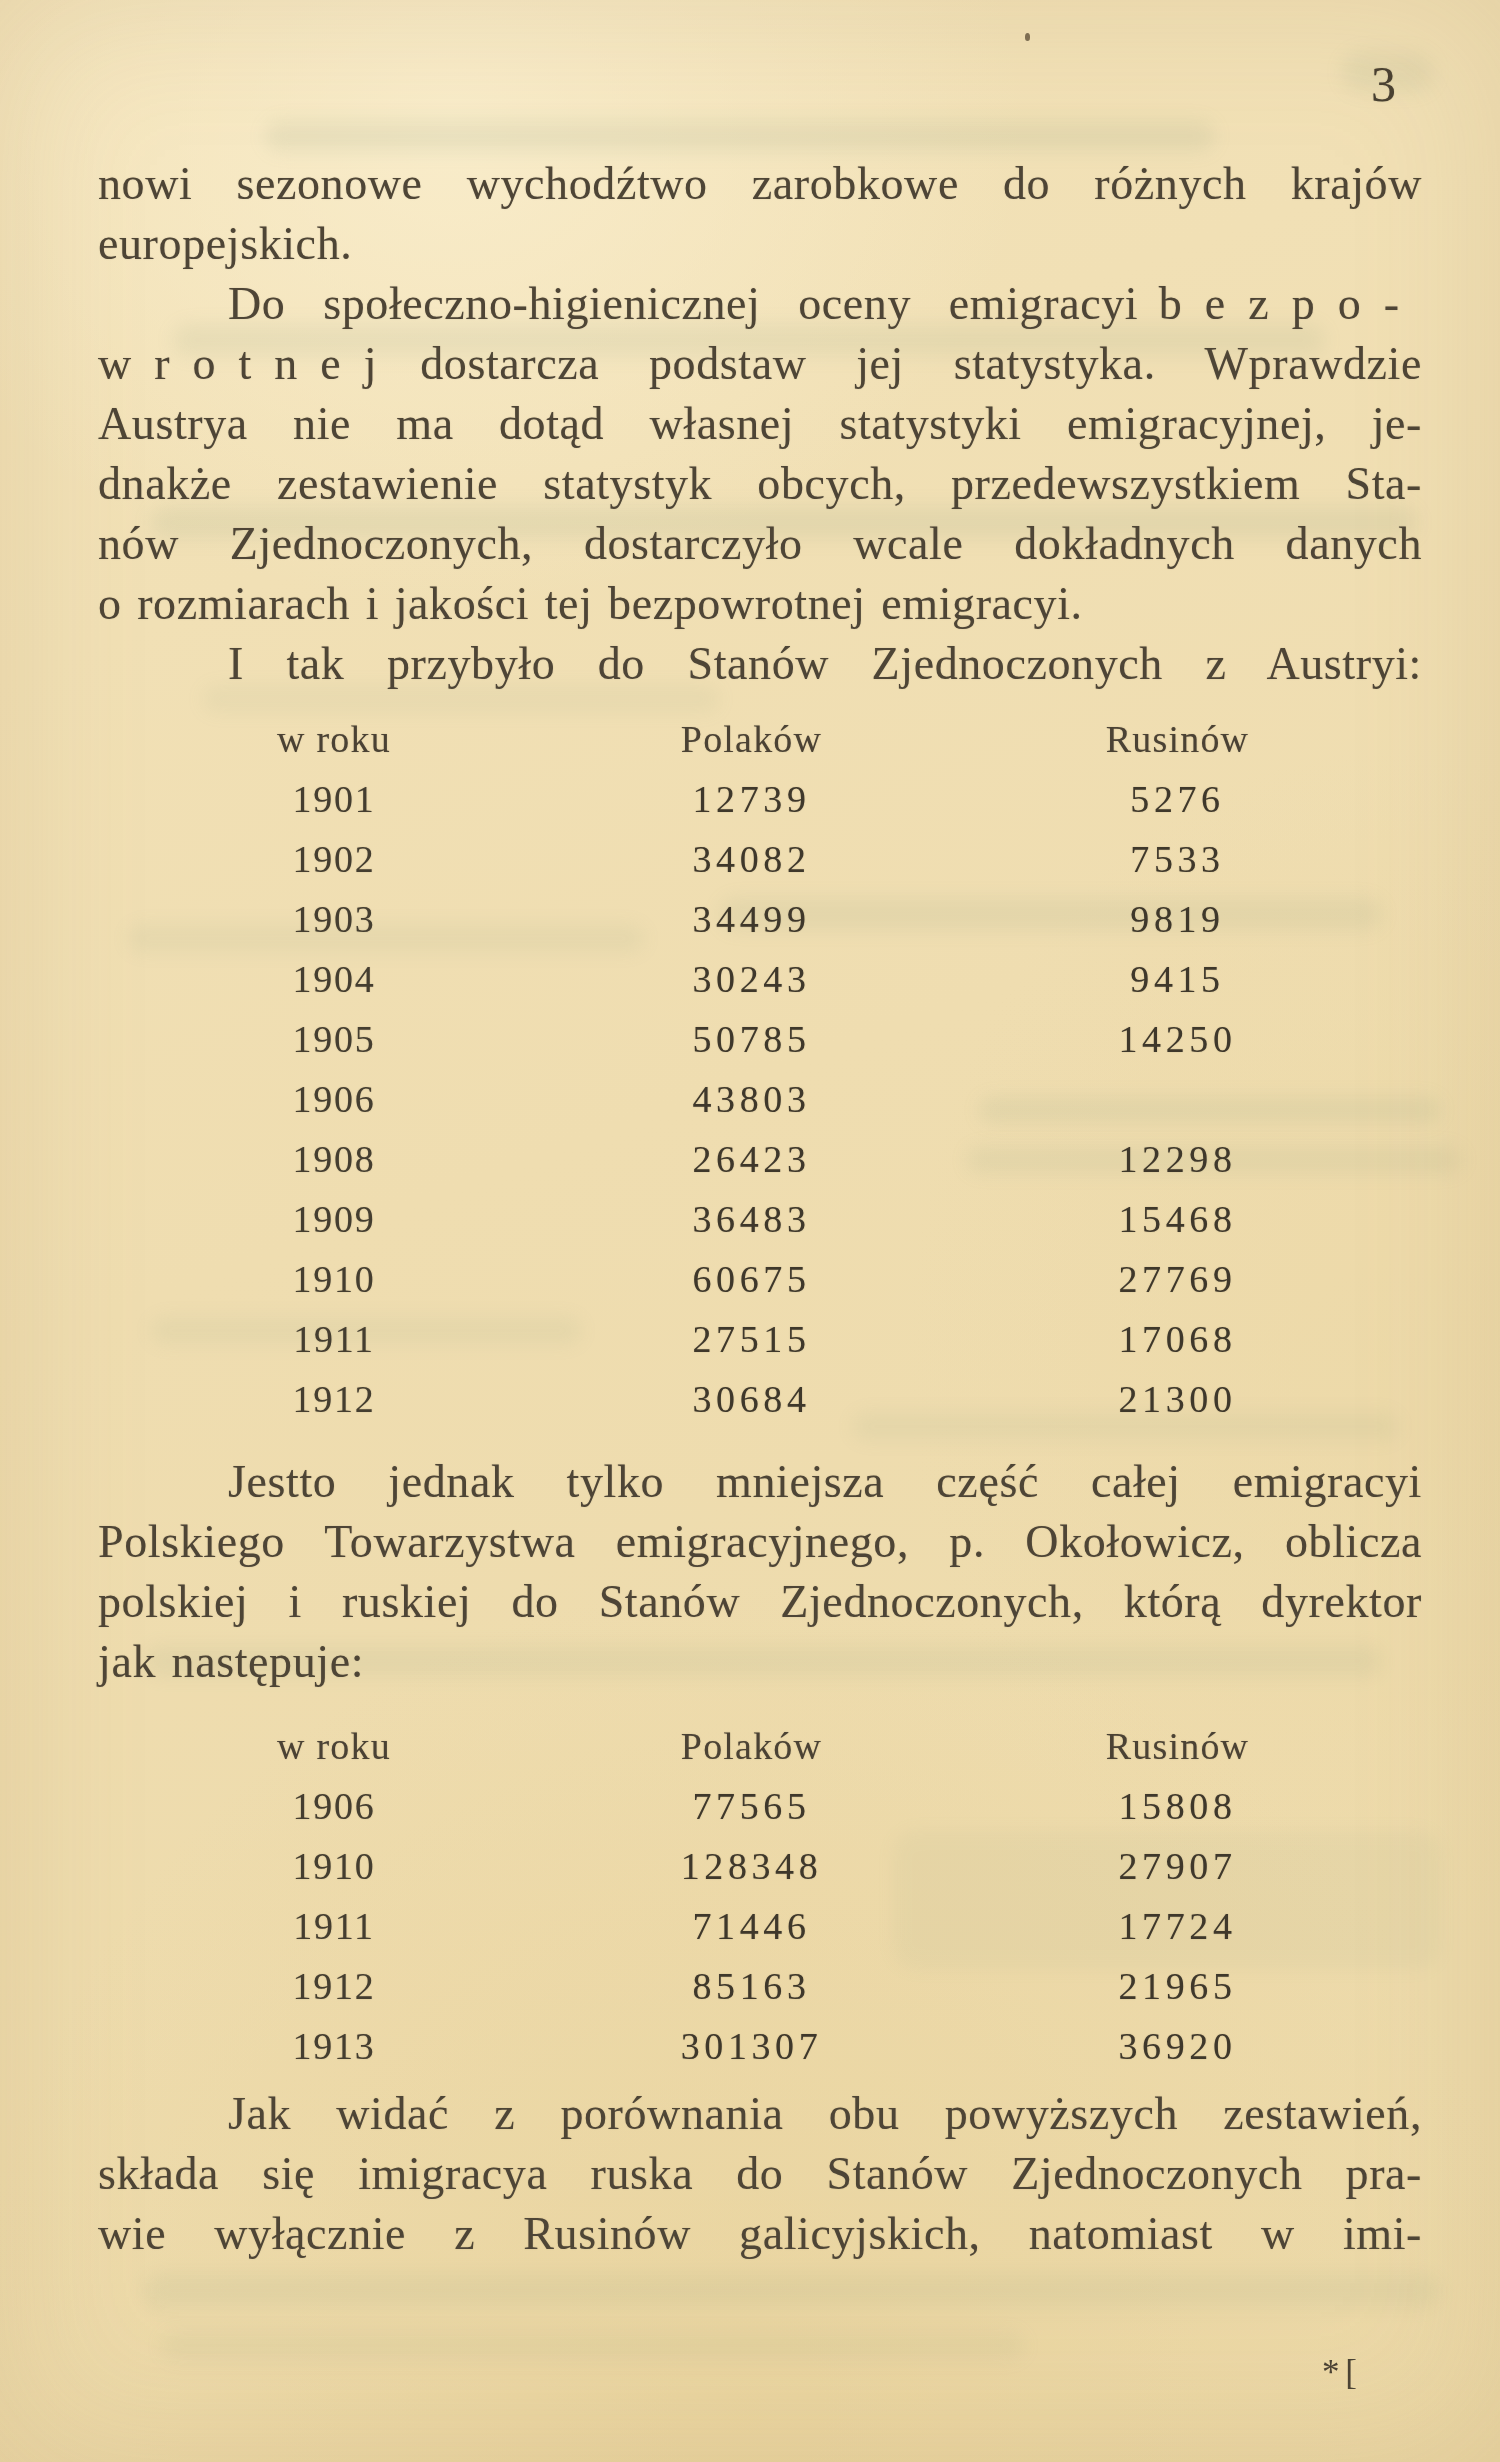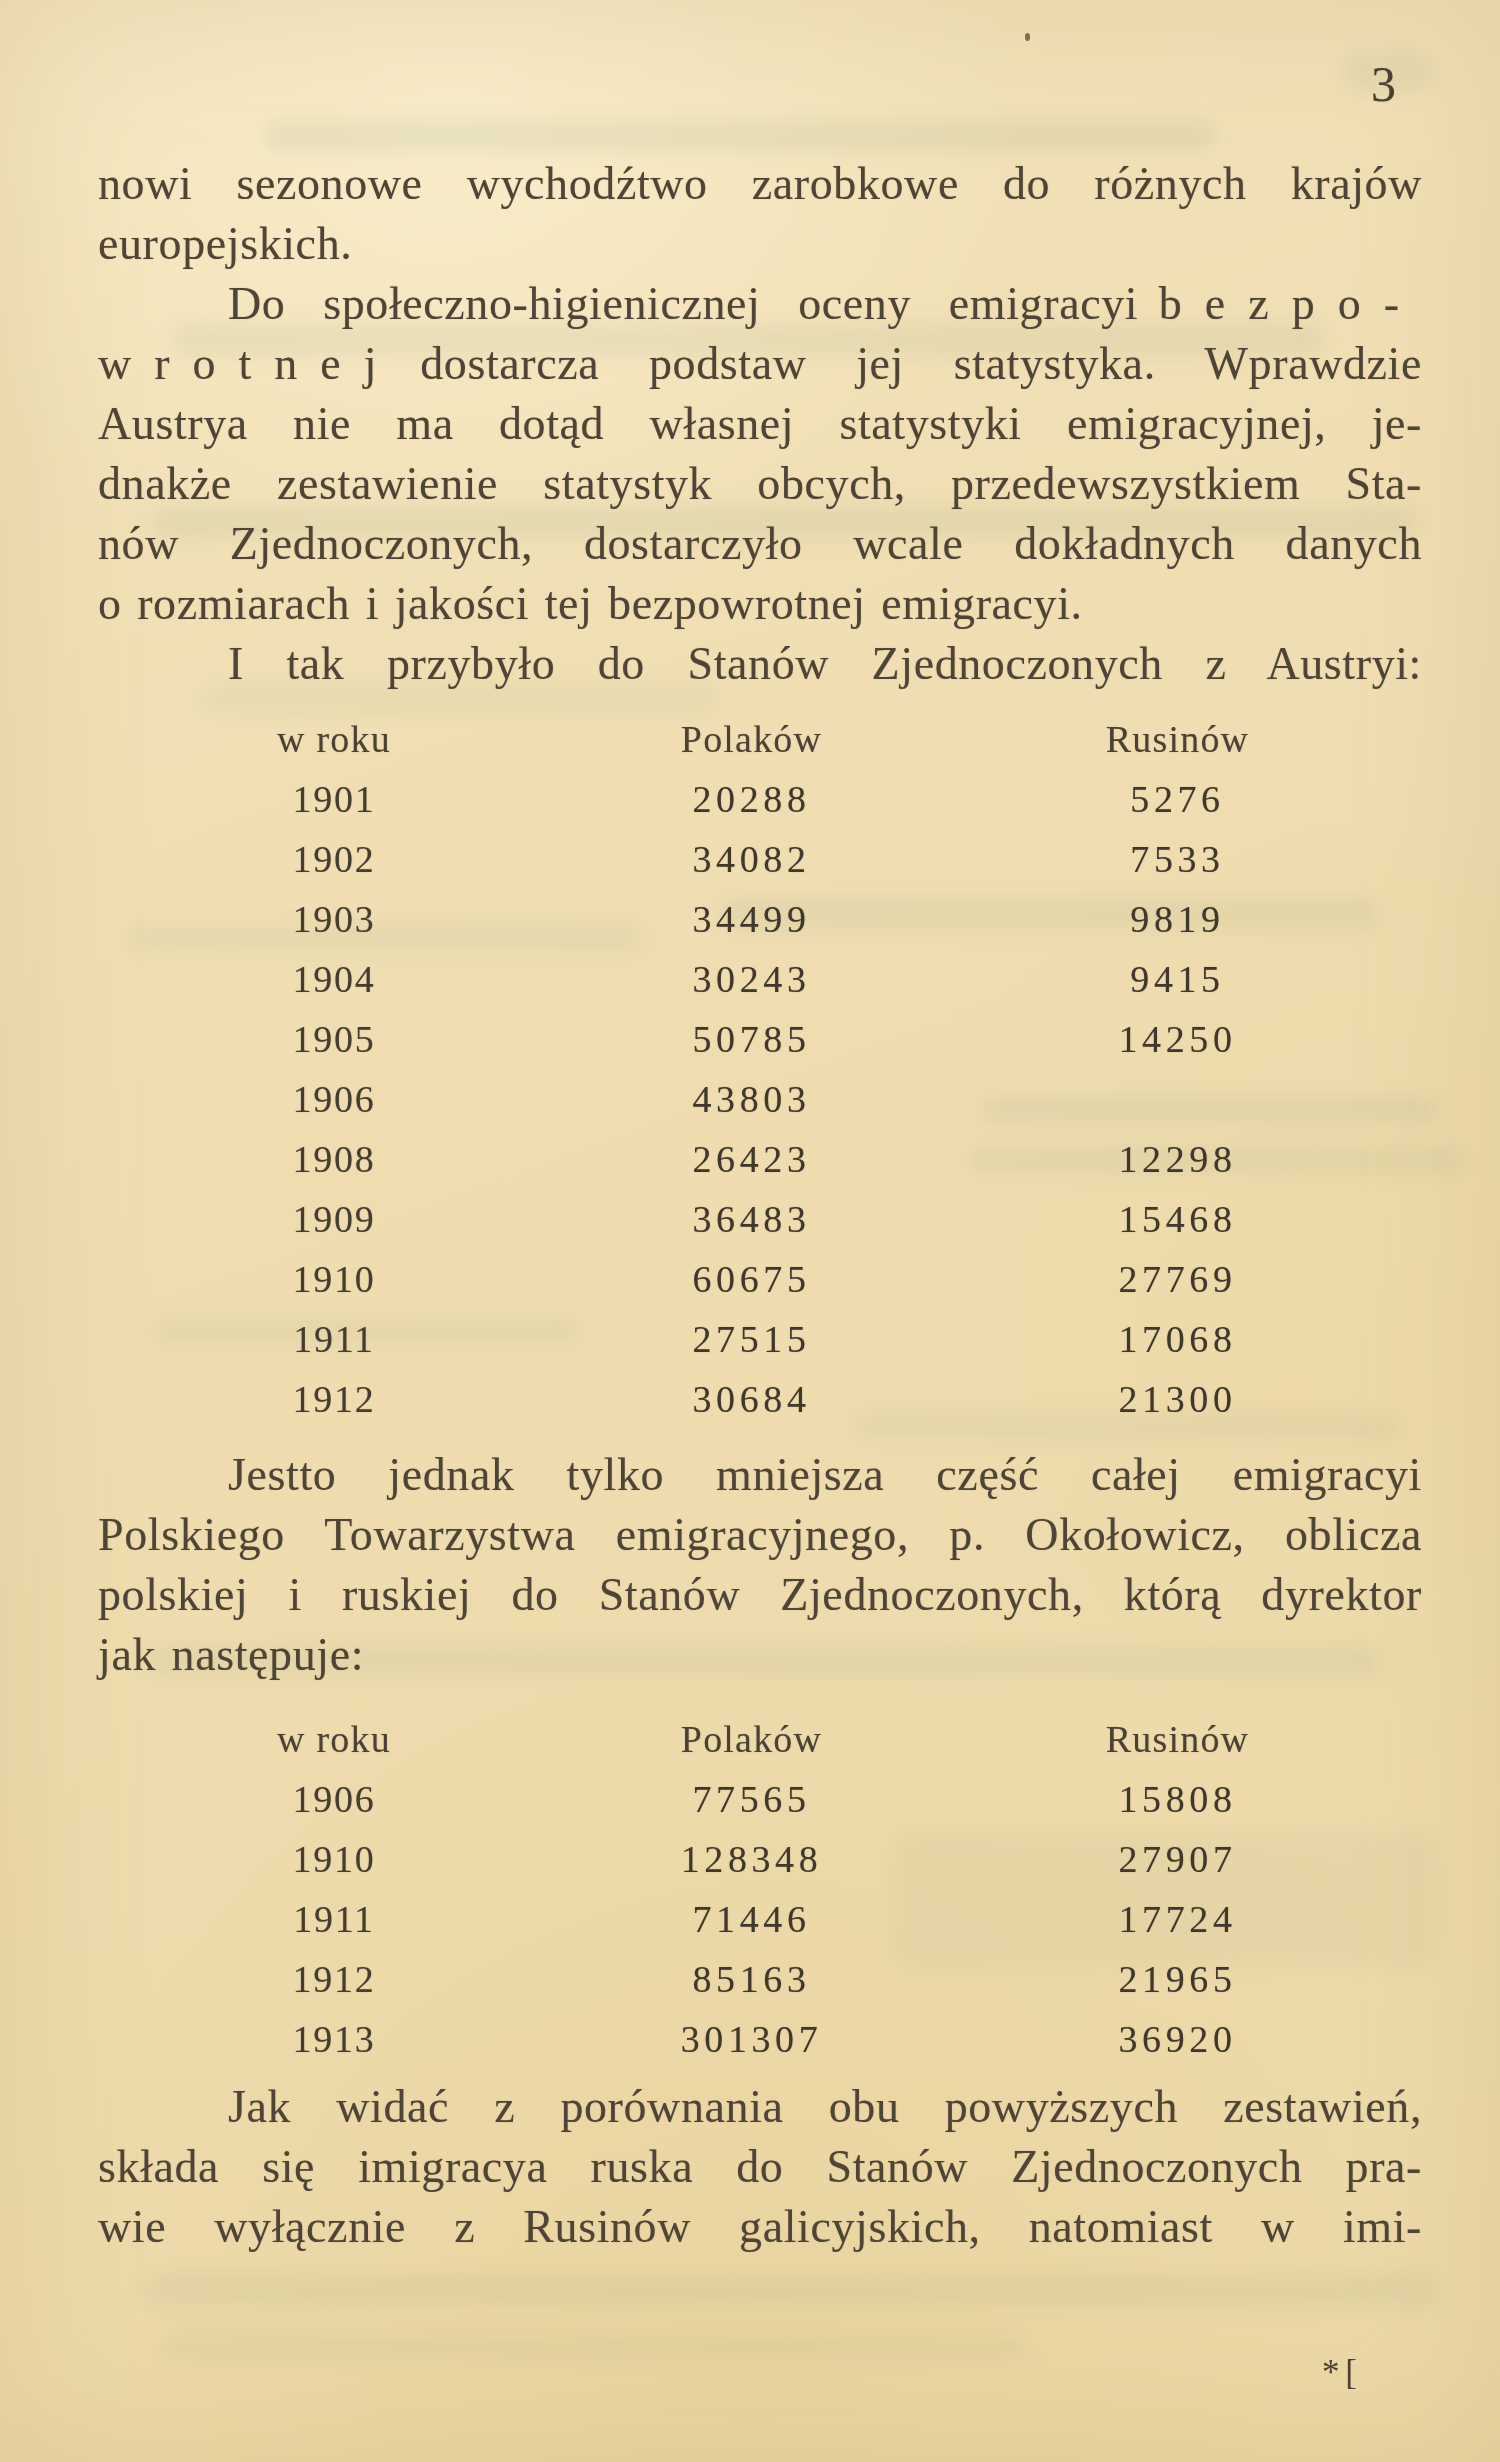--- a/index.html
+++ b/index.html
@@ -59,21 +59,21 @@
   }
   .cell {
     text-align: center;
     font-size: 38px;
     text-shadow: 0 0 1.2px rgba(63,56,43,0.3);
   }
   .cell.hdr { letter-spacing: 1.2px; color: #4b4234; }
   .cell.year { letter-spacing: 1.7px; color: #453e30; }
   .cell.num { letter-spacing: 4.6px; color: #3f382b; }
 
-  .para.p4 { margin-top: 16px; }
+  .para.p4 { margin-top: 23px; }
   .para.p5 { margin-top: 8px; }
 
   
   .page-number {
     position: absolute;
     left: 1366px; top: 55px;
     width: 35px;
     font-size: 50px;
     text-align: center;
     color: #473f31;
@@ -149,21 +149,21 @@
     </div>
 
     <div class="stat-table t1">
       <div class="trow">
         <div class="cell hdr">w roku</div>
         <div class="cell hdr">Polaków</div>
         <div class="cell hdr">Rusinów</div>
       </div>
       <div class="trow">
         <div class="cell year">1901</div>
-        <div class="cell num">20288</div>
+        <div class="cell num">12739</div>
         <div class="cell num">5276</div>
       </div>
       <div class="trow">
         <div class="cell year">1902</div>
         <div class="cell num">34082</div>
         <div class="cell num">7533</div>
       </div>
       <div class="trow">
         <div class="cell year">1903</div>
         <div class="cell num">34499</div>

